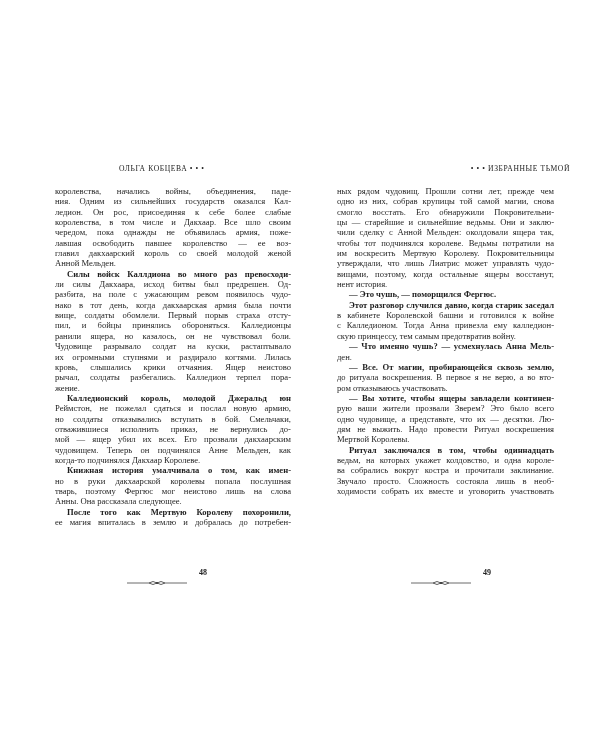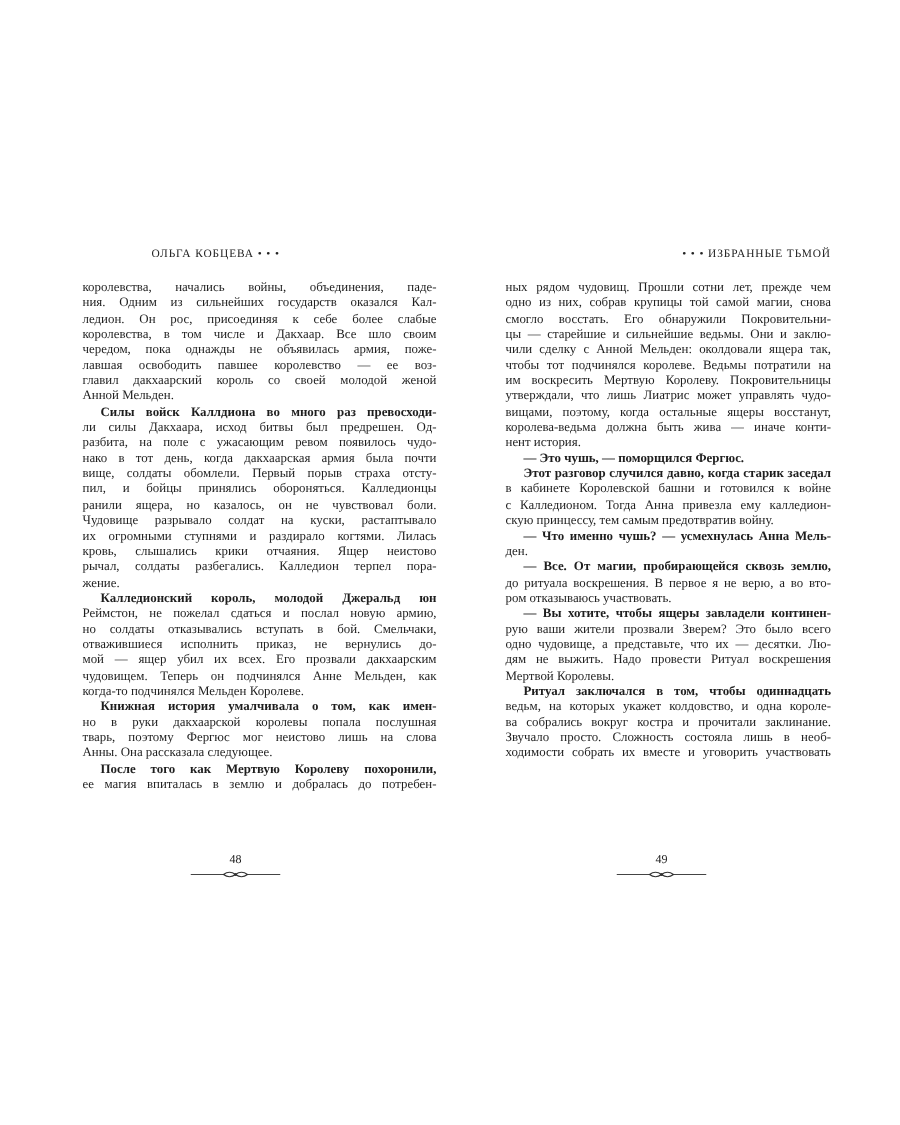--- a/index.html
+++ b/index.html
@@ -2,29 +2,29 @@
 <html><head>
 <meta charset="utf-8">
 <style>
   html, body { margin:0; padding:0; }
   body { width:600px; height:750px; background:#ffffff; position:relative; overflow:hidden;
          font-family:"Liberation Serif", "DejaVu Serif", serif; color:#1a1a1a; }
   .page { position:absolute; top:0; height:750px; }
   .page.left { left:0; width:300px; }
   .page.right { left:300px; width:300px; }
   .runhead { position:absolute; top:164px; font-size:7.6px; letter-spacing:0.6px; color:#222; white-space:nowrap; }
-  .left .runhead { left:55px;padding-left:46px; }
-  .right .runhead { right:46px; }
+  .left .runhead { left:73px;padding-left:46px; }
+  .right .runhead { right:30px; }
   .body { position:absolute; top:186px; font-size:8.6px; line-height:10.35px; text-align:justify; color:#1e1e1e; }
   .left .body { left:55px; width:236px; }
   .right .body { left:37px; width:217px; }
   .line { display:block; white-space:nowrap; text-align:justify; text-align-last:justify; height:10.35px; overflow:visible; }
   .line.last { text-align-last:left; }
   .line.indent { padding-left:12px;font-weight:bold; }
-  .folio { position:absolute; top:568px; width:100px; text-align:center; font-size:8px; font-weight:normal; color:#222; }
+  .folio { position:absolute; top:568px; width:100px; text-align:right; font-size:8px; font-weight:bold; color:#222; }
   .left .folio { left:107px; }
   .right .folio { left:91px; }
   .ornament { position:absolute; top:580px; width:60px; height:6px; }
   .left .ornament { left:127px; }
   .right .ornament { left:111px; }
   .ornament svg { display:block; }
 </style>
 </head>
 <body>
 
@@ -50,21 +50,21 @@
       <span class="line">их огромными ступнями и раздирало когтями. Лилась</span>
       <span class="line">кровь, слышались крики отчаяния. Ящер неистово</span>
       <span class="line">рычал, солдаты разбегались. Калледион терпел пора-</span>
       <span class="line last">жение.</span>
       <span class="line indent">Калледионский король, молодой Джеральд юн</span>
       <span class="line">Реймстон, не пожелал сдаться и послал новую армию,</span>
       <span class="line">но солдаты отказывались вступать в бой. Смельчаки,</span>
       <span class="line">отважившиеся исполнить приказ, не вернулись до-</span>
       <span class="line">мой — ящер убил их всех. Его прозвали дакхаарским</span>
       <span class="line">чудовищем. Теперь он подчинялся Анне Мельден, как</span>
-      <span class="line last">когда-то подчинялся Мельден Королеве.</span>
+      <span class="line last">когда-то подчинялся Дакхаар Королеве.</span>
       <span class="line indent">Книжная история умалчивала о том, как имен-</span>
       <span class="line">но в руки дакхаарской королевы попала послушная</span>
       <span class="line">тварь, поэтому Фергюс мог неистово лишь на слова</span>
       <span class="line last">Анны. Она рассказала следующее.</span>
       <span class="line indent">После того как Мертвую Королеву похоронили,</span>
       <span class="line">ее магия впиталась в землю и добралась до потребен-</span>
     </div>
   <div class="folio">48</div>
   <div class="ornament">
     <svg width="60" height="6" viewBox="0 0 60 6">
@@ -81,21 +81,20 @@
   <div class="body" id="right-body">
       <span class="line">ных рядом чудовищ. Прошли сотни лет, прежде чем</span>
       <span class="line">одно из них, собрав крупицы той самой магии, снова</span>
       <span class="line">смогло восстать. Его обнаружили Покровительни-</span>
       <span class="line">цы — старейшие и сильнейшие ведьмы. Они и заклю-</span>
       <span class="line">чили сделку с Анной Мельден: околдовали ящера так,</span>
       <span class="line">чтобы тот подчинялся королеве. Ведьмы потратили на</span>
       <span class="line">им воскресить Мертвую Королеву. Покровительницы</span>
       <span class="line">утверждали, что лишь Лиатрис может управлять чудо-</span>
       <span class="line">вищами, поэтому, когда остальные ящеры восстанут,</span>
-      <span class="line">королева-ведьма должна быть жива — иначе конти-</span>
       <span class="line last">нент история.</span>
       <span class="line indent last">— Это чушь, — поморщился Фергюс.</span>
       <span class="line indent">Этот разговор случился давно, когда старик заседал</span>
       <span class="line">в кабинете Королевской башни и готовился к войне</span>
       <span class="line">с Калледионом. Тогда Анна привезла ему калледион-</span>
       <span class="line last">скую принцессу, тем самым предотвратив войну.</span>
       <span class="line indent">— Что именно чушь? — усмехнулась Анна Мель-</span>
       <span class="line last">ден.</span>
       <span class="line indent">— Все. От магии, пробирающейся сквозь землю,</span>
       <span class="line">до ритуала воскрешения. В первое я не верю, а во вто-</span>

